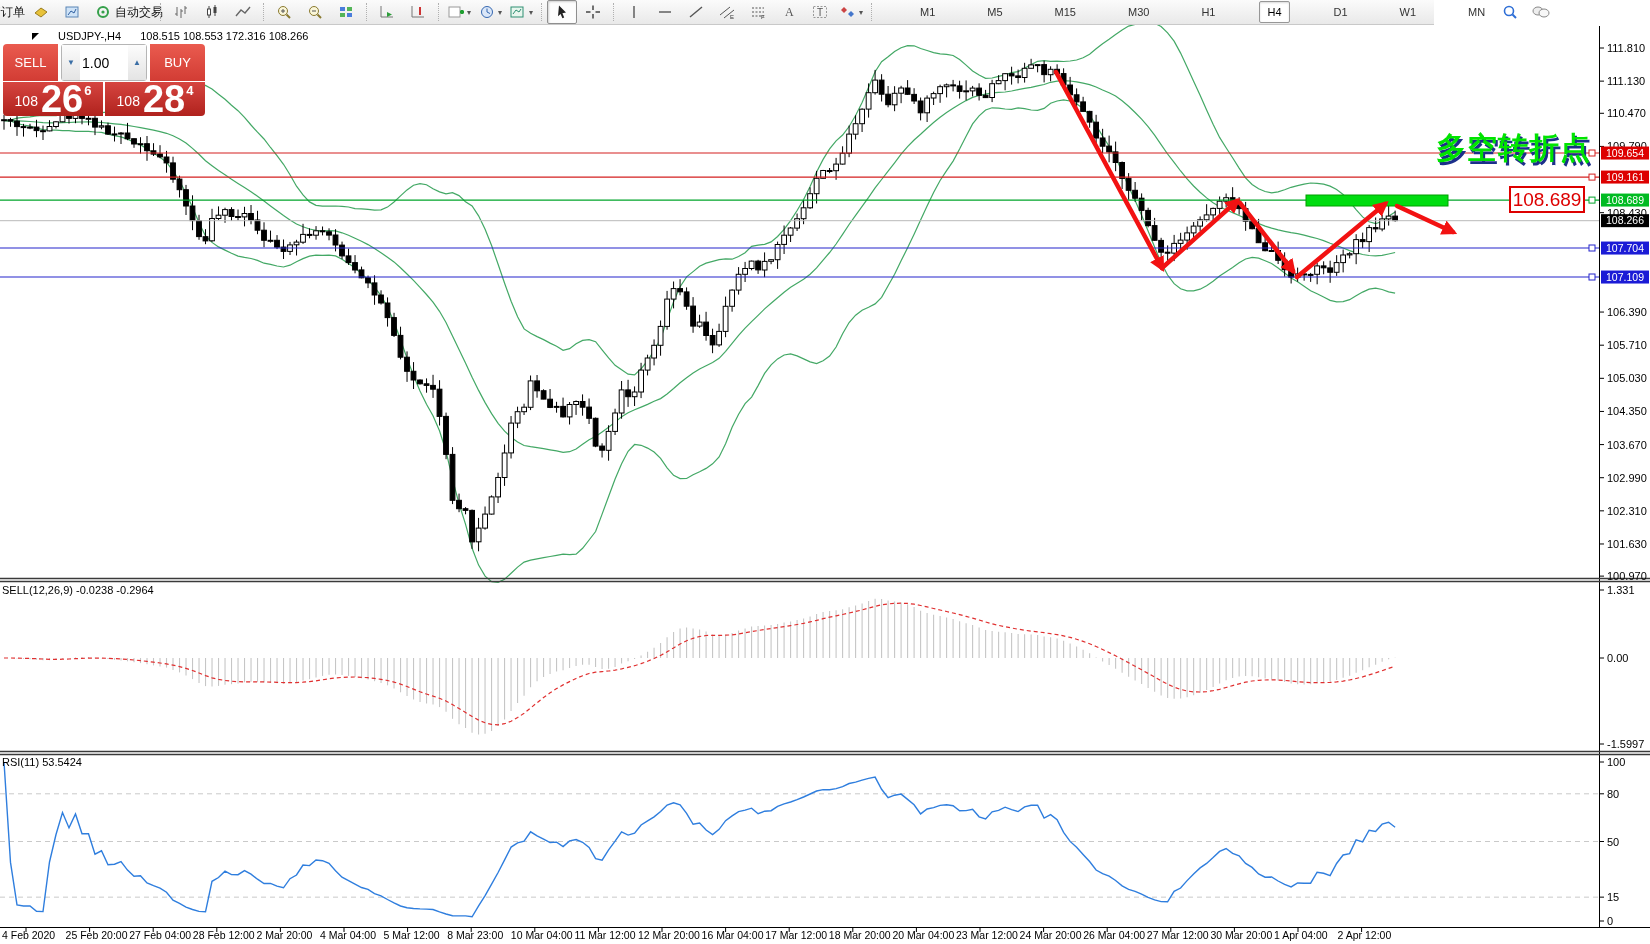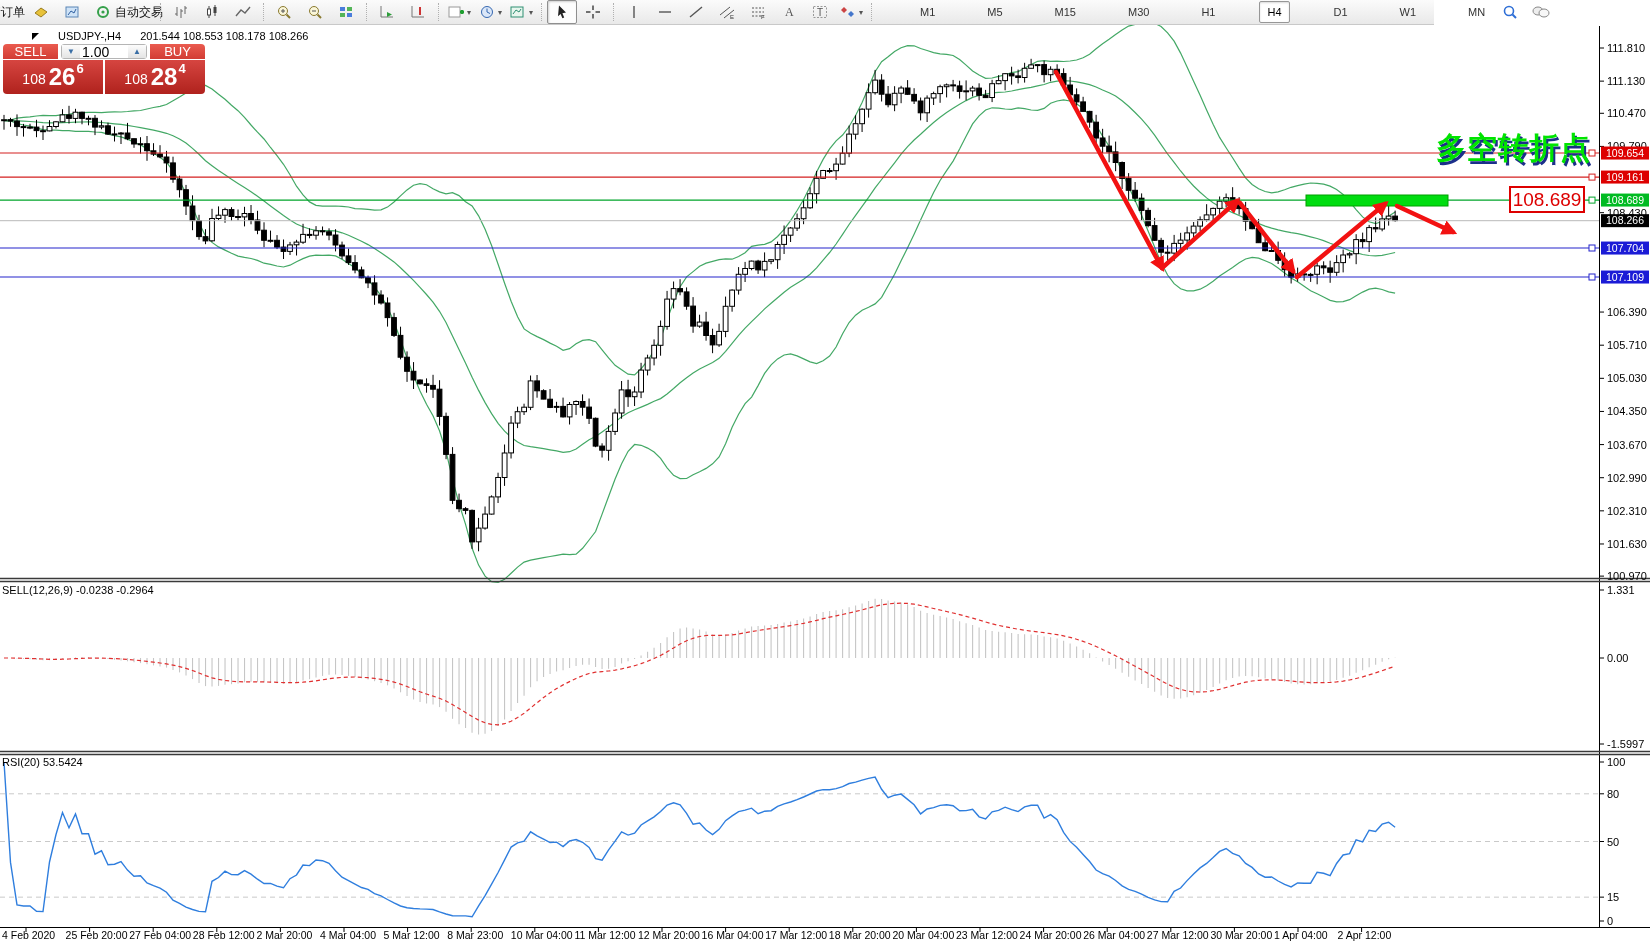--- a/index.html
+++ b/index.html
@@ -27,38 +27,38 @@
   .sym-cursor{width:0;height:0;border-left:7px solid #000;border-bottom:7px solid transparent;display:inline-block;}
   .macd-label{position:absolute;left:2px;top:584px;font-size:11px;color:#000;z-index:20;white-space:nowrap;}
   .rsi-label{position:absolute;left:2px;top:756px;font-size:11px;color:#000;z-index:20;white-space:nowrap;}
   .cn-note{position:absolute;left:1436px;top:128px;font-size:30px;font-weight:bold;letter-spacing:1px;
     color:#00e400;text-shadow:2px 3px 0 #1c2f8a;white-space:nowrap;z-index:25;}
   .price-box{position:absolute;left:1509px;top:186px;width:72px;height:23px;background:#fff;
     border:2px solid #dd0000;color:#dd0000;font-size:19px;display:flex;align-items:center;
     justify-content:center;z-index:25;font-weight:normal;}
   
   .trade-panel{position:absolute;left:3px;top:44px;width:202px;z-index:30;font-family:"Liberation Sans",sans-serif;}
-  .tp-top{display:flex;height:15px;gap:2px;}
+  .tp-top{display:flex;height:37px;gap:2px;}
   .sell-btn,.buy-btn{flex:0 0 55px;background:linear-gradient(#ea5b4f,#d23c34);color:#fff;border:none;
     font-size:13px;display:flex;align-items:center;justify-content:center;}
   .sell-btn{border-radius:4px 0 0 0;}
   .buy-btn{border-radius:0 4px 0 0;}
   .lot-box{flex:1;background:#fff;border:1px solid #b5b5b5;border-radius:3px;display:flex;
     align-items:stretch;margin:0 1px;box-sizing:border-box;}
   .lot-btn{width:18px;background:linear-gradient(#fcfcfc,#e4e4e4);border:none;color:#3a6ea5;
     font-size:8px;display:flex;align-items:center;justify-content:center;}
   .lot-input{flex:1;border:none;outline:none;text-align:left;font-size:14px;width:40px;
     color:#000;padding-right:4px;font-family:"Liberation Sans",sans-serif;}
   .tp-prices{display:flex;gap:2px;margin-top:1px;height:34px;}
   .quote{flex:1;background:linear-gradient(#d64540,#b0221d);color:#fff;display:flex;align-items:flex-end;
     justify-content:center;padding-bottom:4px;}
   .quote.bid{border-radius:0 0 0 4px;}
   .quote.ask{border-radius:0 0 4px 0;}
   .q-prefix{font-size:14px;margin:0 3px 3px 0;}
-  .q-big{font-size:24px;line-height:26px;font-weight:bold;}
+  .q-big{font-size:38px;line-height:26px;font-weight:bold;}
   .q-sup{font-size:13px;margin:0 0 14px 1px;font-weight:bold;}
 </style>
 </head>
 <body>
 
 <div class="toolbar">
   <div class="tb-btn tb-text clip-left">
     <span>新订单</span>
   </div>
   <div class="tb-btn">
@@ -1065,21 +1065,21 @@
       <line x1="1162" y1="268" x2="1237" y2="201" stroke="#f21212" stroke-width="4.5" stroke-linecap="round" marker-end="url(#arr)"></line>
       <line x1="1240" y1="203" x2="1293" y2="271" stroke="#f21212" stroke-width="4.5" stroke-linecap="round" marker-end="url(#arr)"></line>
       <line x1="1297" y1="277" x2="1385" y2="204" stroke="#f21212" stroke-width="4.5" stroke-linecap="round" marker-end="url(#arr)"></line>
       <line x1="1397" y1="206" x2="1453" y2="232" stroke="#f21212" stroke-width="4.5" stroke-linecap="round" marker-end="url(#arr)"></line>
     </g>
   </svg>
 
 <div class="chart-title">
   <span class="sym-cursor"></span>
   <span>USDJPY-,H4</span>
-  <span>201.544 108.553 108.178 108.266</span>
+  <span>108.515 108.553 172.316 108.266</span>
 </div>
 
 <div class="trade-panel">
   <div class="tp-top">
     <button class="sell-btn">SELL</button>
     <div class="lot-box">
       <button class="lot-btn">▼</button>
       <input class="lot-input" value="1.00" style="">
       <button class="lot-btn">▲</button>
     </div>
@@ -1096,17 +1096,17 @@
       <span class="q-big">28</span>
       <span class="q-sup">4</span>
     </div>
   </div>
 </div>
 
 <div class="macd-label">
   <span>SELL(12,26,9)</span> <span>-0.0238 -0.2964</span>
 </div>
 <div class="rsi-label">
-  <span>RSI(20)</span> <span>53.5424</span>
+  <span>RSI(11)</span> <span>53.5424</span>
 </div>
 
 <div class="cn-note">多空转折点</div>
 <div class="price-box">108.689</div>
 
 </body></html>

